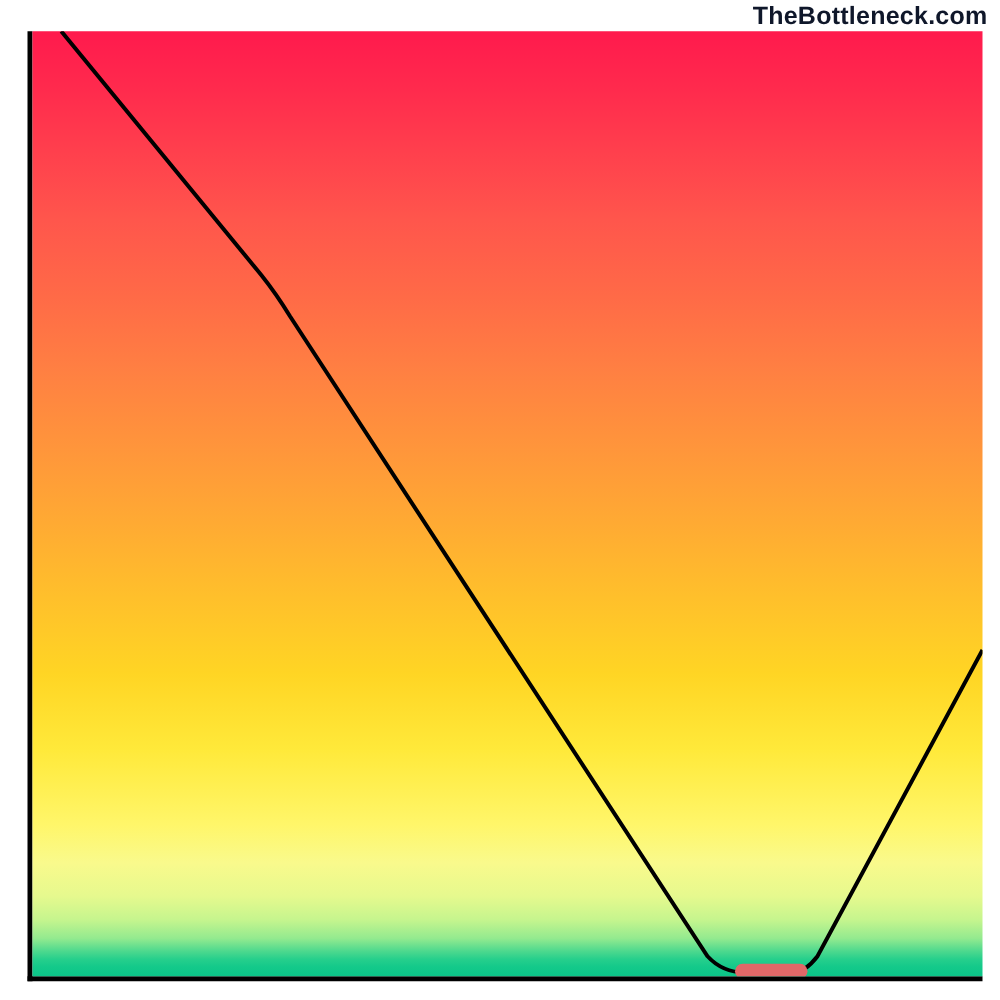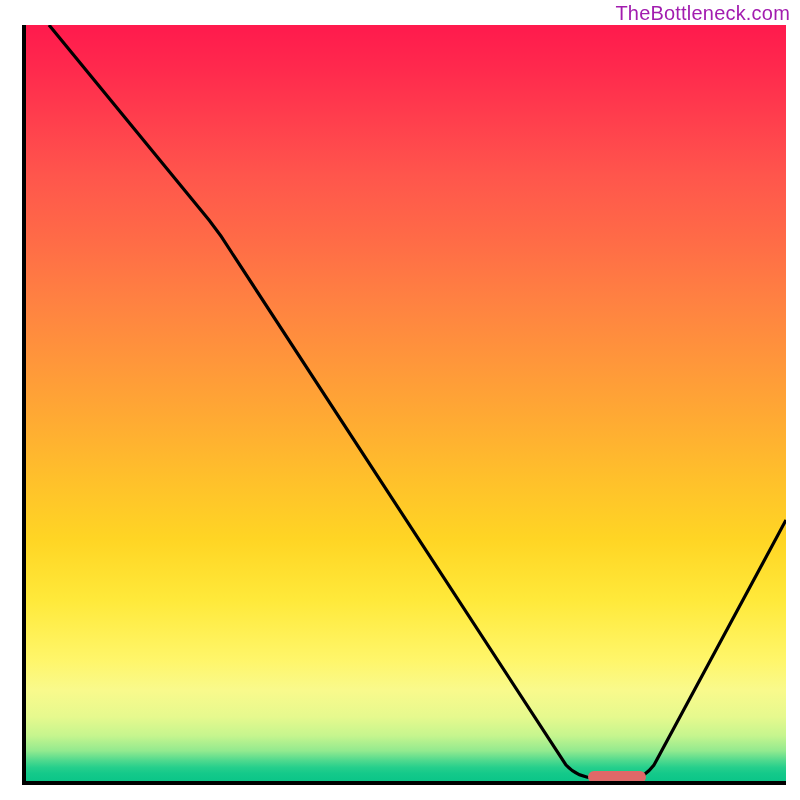--- a/index.html
+++ b/index.html
@@ -13,22 +13,22 @@
   .container {
     position: relative;
     width: 800px;
     height: 800px;
   }
   .watermark {
     position: absolute;
     top: 2px;
     right: 10px;
     font-size: 20px;
-    font-weight: 400;
-    color: #a21caf;
+    font-weight: 700;
+    color: #0f172a;
     letter-spacing: 0.2px;
   }
   .plot-area {
     position: absolute;
     left: 22px;
     top: 25px;
     width: 764px;
     height: 760px;
     border-left: 4px solid #000;
     border-bottom: 4px solid #000;

